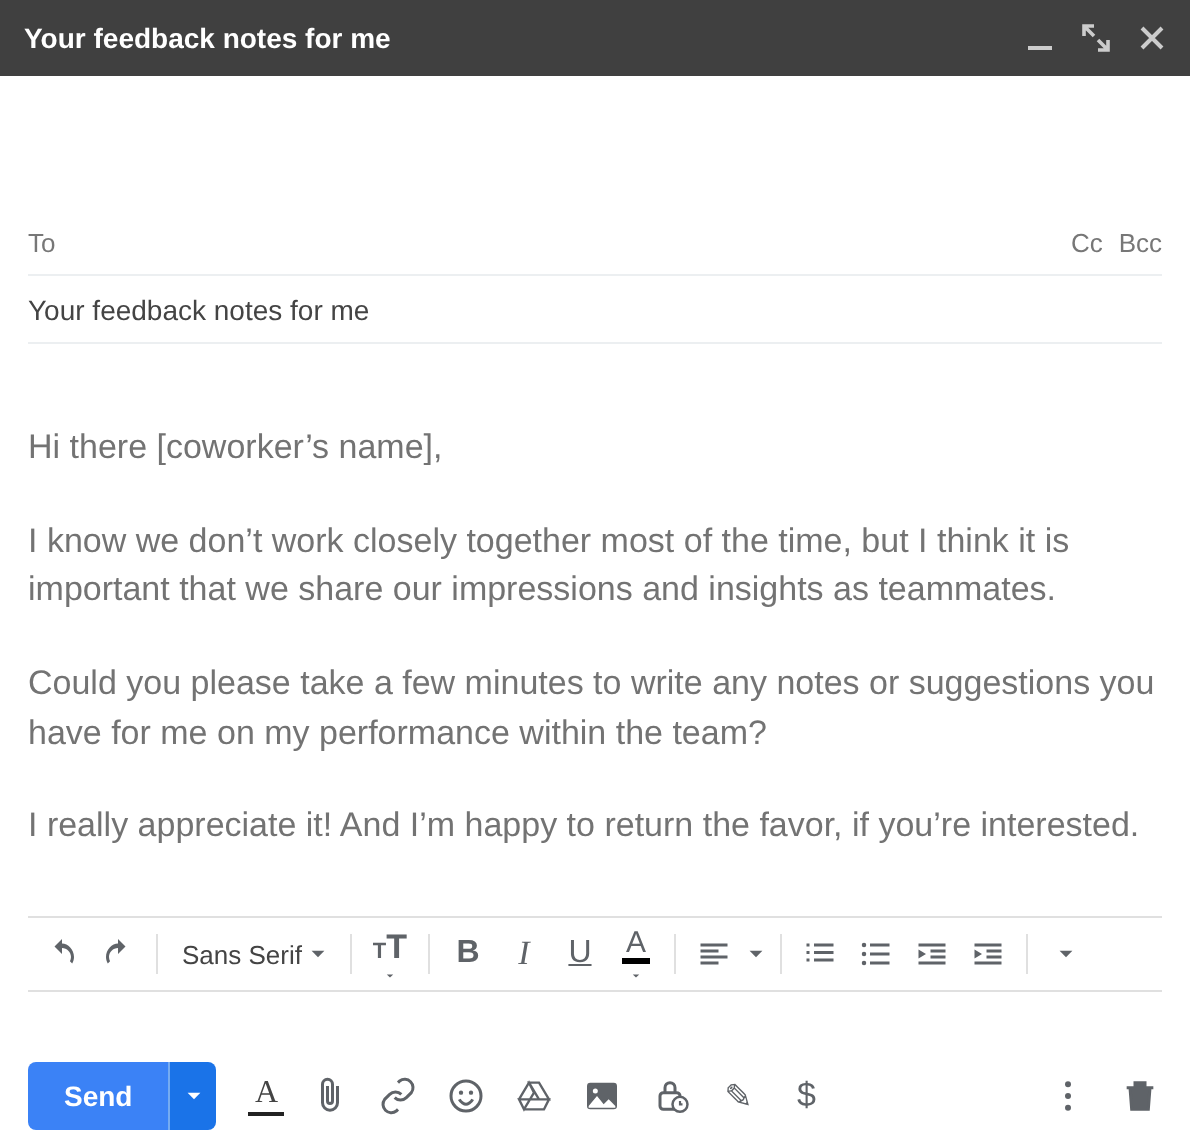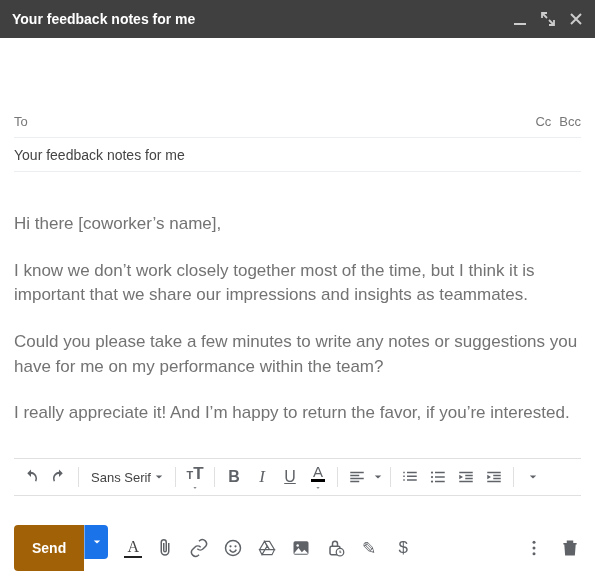--- a/index.html
+++ b/index.html
@@ -25,21 +25,21 @@
   .format-bar .sep { width: 1px; height: 20px; background: #e0e0e0; margin: 0 4px; }
   .fbtn { min-width: 26px; height: 26px; display: flex; align-items: center; justify-content: center; cursor: pointer; border-radius: 3px; flex-direction: column; }
   .fbtn svg { width: 18px; height: 18px; fill: #5f6368; }
   .font-picker { display: flex; align-items: center; gap: 4px; padding: 0 6px; font-size: 13px; color: #444; cursor: pointer; }
   .font-picker svg, .dd svg { width: 8px; height: 8px; fill: #5f6368; }
   .size-picker { display: flex; align-items: center; gap: 2px; cursor: pointer; padding: 0 4px; }
   .size-picker .Tt { font-size: 17px; font-weight: bold; color: #5f6368; position: relative; }
   .size-picker .Tt .small { font-size: 11px; position: relative; top: 0px; }
   .bottom-bar { height: 52px; display: flex; align-items: center; padding: 0 14px; gap: 10px; }
   .send-group { display: flex; }
-  .send-main { background: #a16207; color: #fff; font-size: 14px; font-weight: 600; border: none; height: 46px; padding: 0 18px; border-radius: 4px 0 0 4px; cursor: pointer; }
+  .send-main { background: #3b82f6; color: #fff; font-size: 14px; font-weight: 600; border: none; height: 34px; padding: 0 18px; border-radius: 4px 0 0 4px; cursor: pointer; }
   .send-more { background: #1a73e8; border: none; border-left: 1px solid rgba(255,255,255,0.4); height: 34px; width: 24px; border-radius: 0 4px 4px 0; cursor: pointer; display: flex; align-items: center; justify-content: center; }
   .send-more svg { width: 8px; height: 8px; fill: #fff; }
   .bottom-icons { display: flex; align-items: center; gap: 12px; flex: 1; margin-left: 6px;}
   .bicon { width: 22px; height: 22px; display: flex; align-items: center; justify-content: center; cursor: pointer; color: #5f6368; }
   .bicon svg { width: 20px; height: 20px; fill: #5f6368; }
   .bicon.textcolor { border-bottom: 2px solid #222; font-family: serif; font-size: 16px; color: #444; width: 18px; height: 20px; line-height: 18px; }
   .right-icons { display: flex; align-items: center; gap: 14px; }
   .dollar { font-size: 17px; color: #5f6368; }
   .pen::after { content: "✎"; font-size: 17px; color: #5f6368; }
   .B { font-weight: bold; font-size: 16px; color: #5f6368; width: 18px; text-align: center;}

